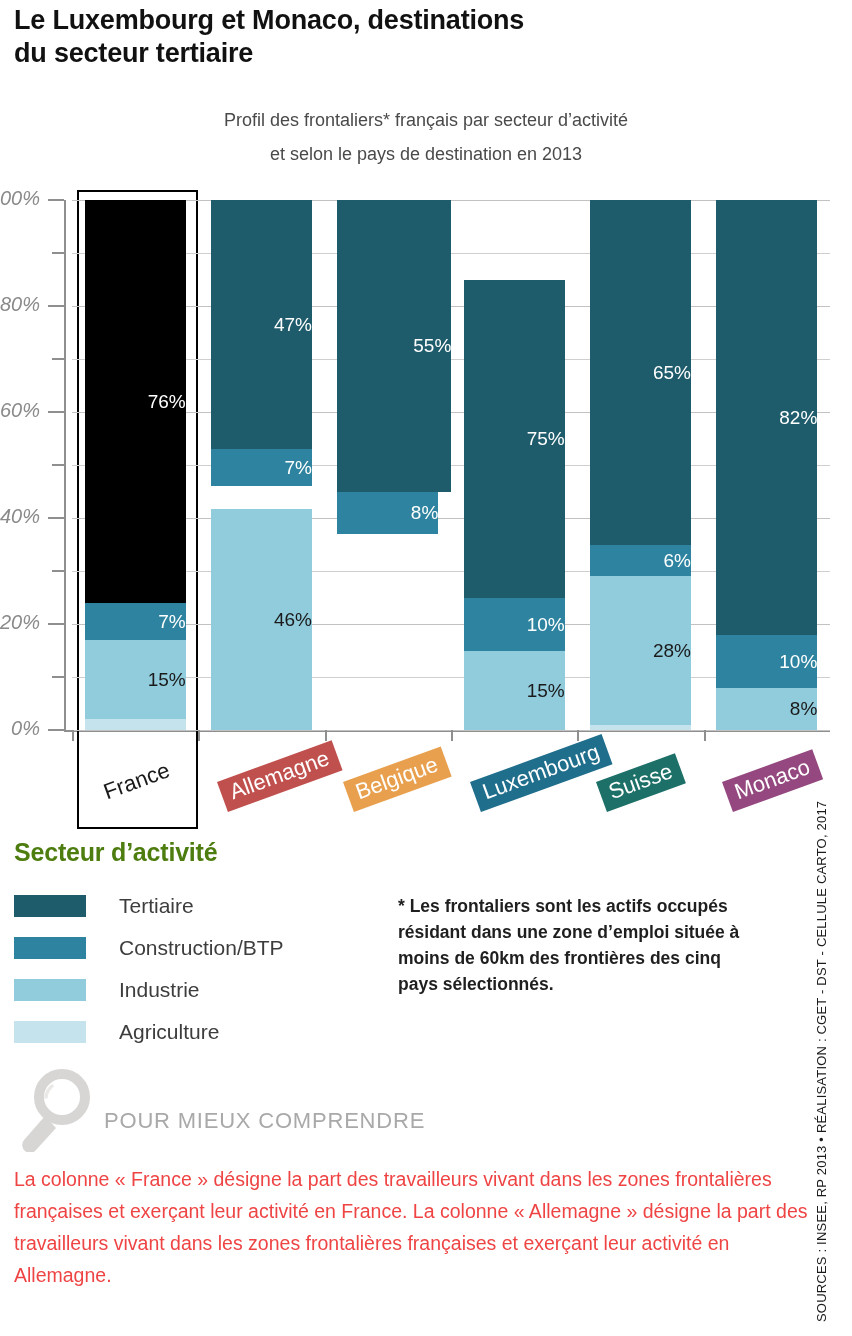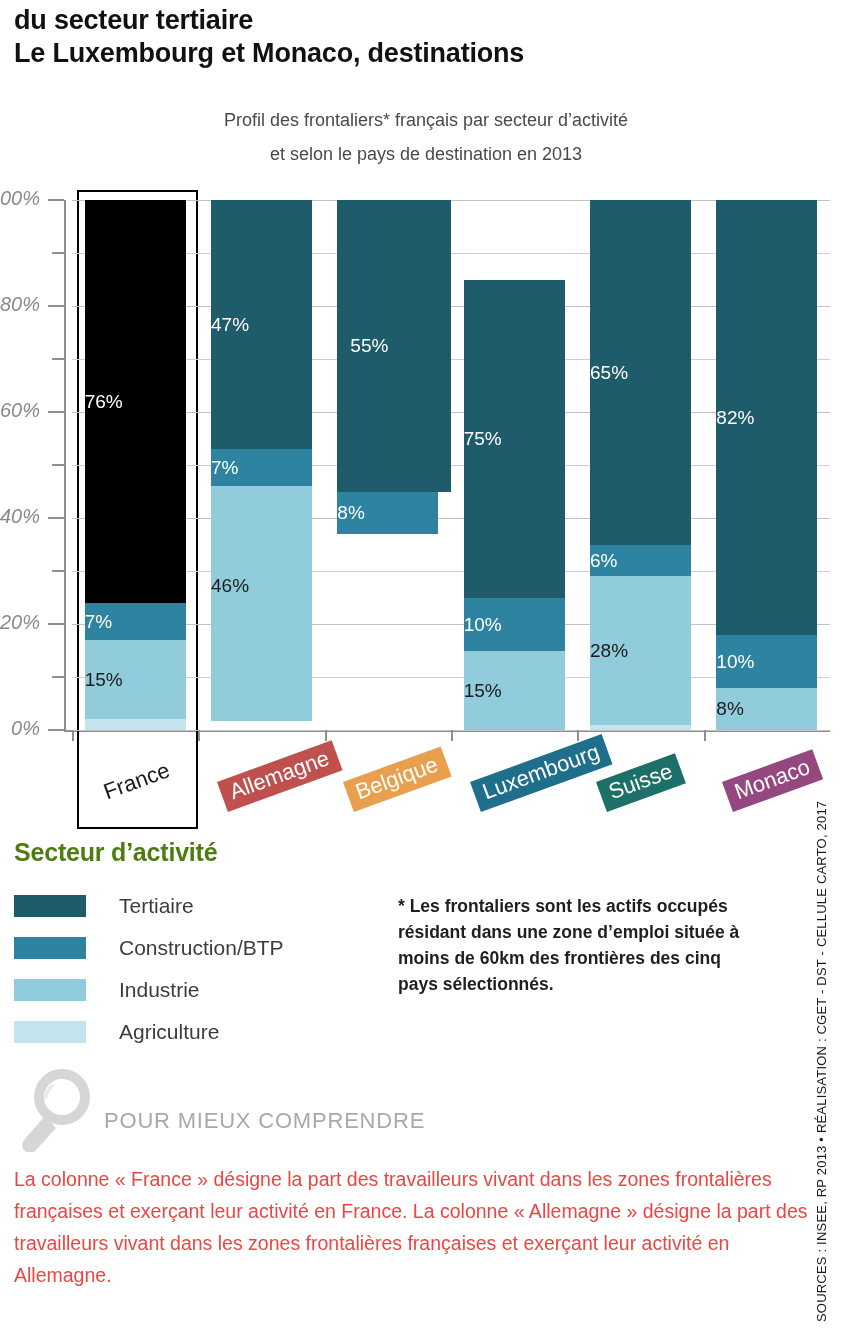--- a/index.html
+++ b/index.html
@@ -37,21 +37,21 @@
   .ytick{position:absolute;left:-20px;width:12px;height:2px;background:#8f8f8f;}
   .ytick.major{left:-24px;width:16px;}
   .ylabel{
     position:absolute;right:790px;width:68px;text-align:right;
     font-size:20px;font-style:italic;color:#8a8a8a;
     transform:translateY(-13px);
   }
   .xtick{position:absolute;top:530px;width:2px;height:11px;background:#8f8f8f;}
 
   .bar{position:absolute;bottom:0;}
-  .seg{position:absolute;left:0;width:100%;display:flex;align-items:center;justify-content:flex-start;}
+  .seg{position:absolute;left:0;width:100%;display:flex;align-items:center;justify-content:flex-end;}
   .seg-label{font-size:19px;line-height:1;white-space:nowrap;}
   .seg-label.light{color:#ffffff;}
   .seg-label.dark{color:#1a1a1a;}
 
   #france-highlight{
     position:absolute;border:2.5px solid #000;background:transparent;pointer-events:none;
   }
 
   
   .ctag{
@@ -99,22 +99,22 @@
     width:500px;
     transform-origin:left top;
     transform:rotate(-90deg) translate(-100%,0);
     font-size:13px;letter-spacing:0.2px;color:#1a1a1a;white-space:nowrap;
   }
 </style>
 </head>
 <body>
 
 <div id="title-block">
+  <div class="t-line">Le Luxembourg et Monaco, destinations</div>
   <div class="t-line">du secteur tertiaire</div>
-  <div class="t-line">Le Luxembourg et Monaco, destinations</div>
 </div>
 
 <div id="subtitle-block">
   <div class="s-line">Profil des frontaliers* français par secteur d’activité</div>
   <div class="s-line">et selon le pays de destination en 2013</div>
 </div>
 
 <div id="chart">
   <div class="plot" id="plot">
     <div class="axis-v"></div>
@@ -157,21 +157,21 @@
         <div class="seg" style="background: rgb(46, 132, 160); bottom: 90.1px; height: 37.1px;">
           <span class="seg-label light">7%</span>
         </div>
         <div class="seg" style="background: #000000; bottom: 127.2px; height: 402.8px;">
           <span class="seg-label light">76%</span>
         </div>
       </div>
       <div class="ctag plain" style="color: rgb(26, 26, 26); left: 18.6667px; top: 582px; transform: rotate(-20deg);">France</div>
       <div class="xtick" style="left: 126.333px;"></div>
       <div class="bar" style="left: 139px; width: 101px; height: 530px;">
-        <div class="seg" style="background: rgb(145, 204, 221); bottom: 9px; height: 271px;">
+        <div class="seg" style="background: rgb(145, 204, 221); bottom: 0px; height: 221px;">
           <span class="seg-label dark">46%</span>
         </div>
         <div class="seg" style="background: rgb(46, 132, 160); bottom: 243.8px; height: 37.1px;">
           <span class="seg-label light">7%</span>
         </div>
         <div class="seg" style="background: rgb(30, 91, 107); bottom: 280.9px; height: 249.1px;">
           <span class="seg-label light">47%</span>
         </div>
       </div>
       <div class="ctag filled" style="background: rgb(192, 80, 77); color: rgb(255, 255, 255); left: 145px; top: 582px; transform: rotate(-20deg);">Allemagne</div>

